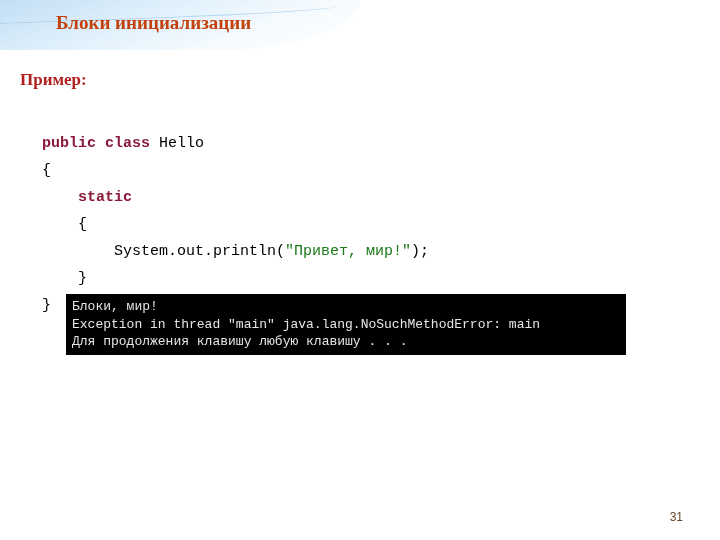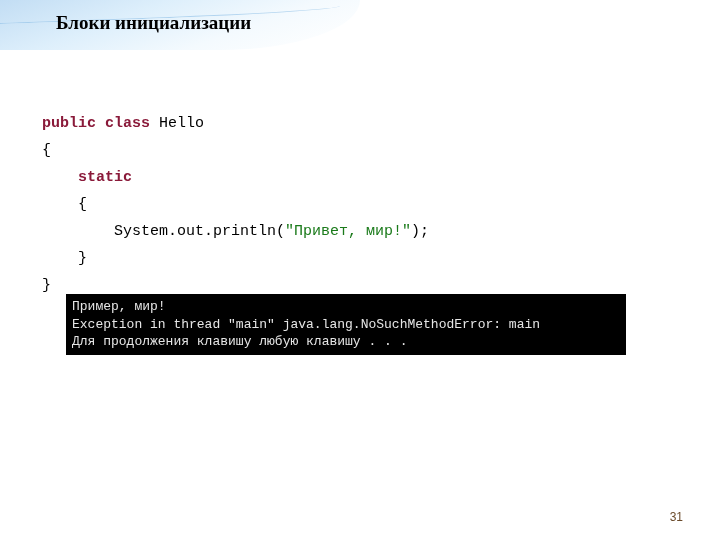--- a/index.html
+++ b/index.html
@@ -35,21 +35,21 @@
       border-radius: 0 0 60% 0;
       transform: skewY(-2deg);
       pointer-events: none;
     }
     .slide-title {
       position: absolute;
       top: 12px;
       left: 56px;
       font-size: 19px;
       font-weight: bold;
-      color: #000000;
+      color: #c2410c;
       font-family: "Times New Roman", serif;
     }
     .content {
       position: absolute;
       top: 70px;
       left: 20px;
       right: 20px;
     }
     .example-label {
       color: #b02020;
@@ -93,26 +93,27 @@
   </style>
 </head>
 <body>
 
 <div class="header-decoration"></div>
 <div class="header-line"></div>
 
 <div class="slide-title">Блоки инициализации</div>
 
 <div class="content">
+  <div class="example-label">Пример:</div>
   <div class="code-block"><span class="kw">public</span> <span class="kw">class</span><span> Hello</span>
 <span>{</span>
     <span class="kw">static</span>
     <span>{</span>
         <span>System.out.println(</span><span class="str">"Привет, мир!"</span><span>);</span>
     <span>}</span>
 <span>}</span></div>
 </div>
 
-<div class="console-output"><span>Пример, мир!</span>
+<div class="console-output"><span>Блоки, мир!</span>
 <span>Exception in thread "main" java.lang.NoSuchMethodError: main</span>
 <span>Для продолжения клавишу любую клавишу . . .</span></div>
 
 <div class="page-number">31</div>
 
 </body></html>

